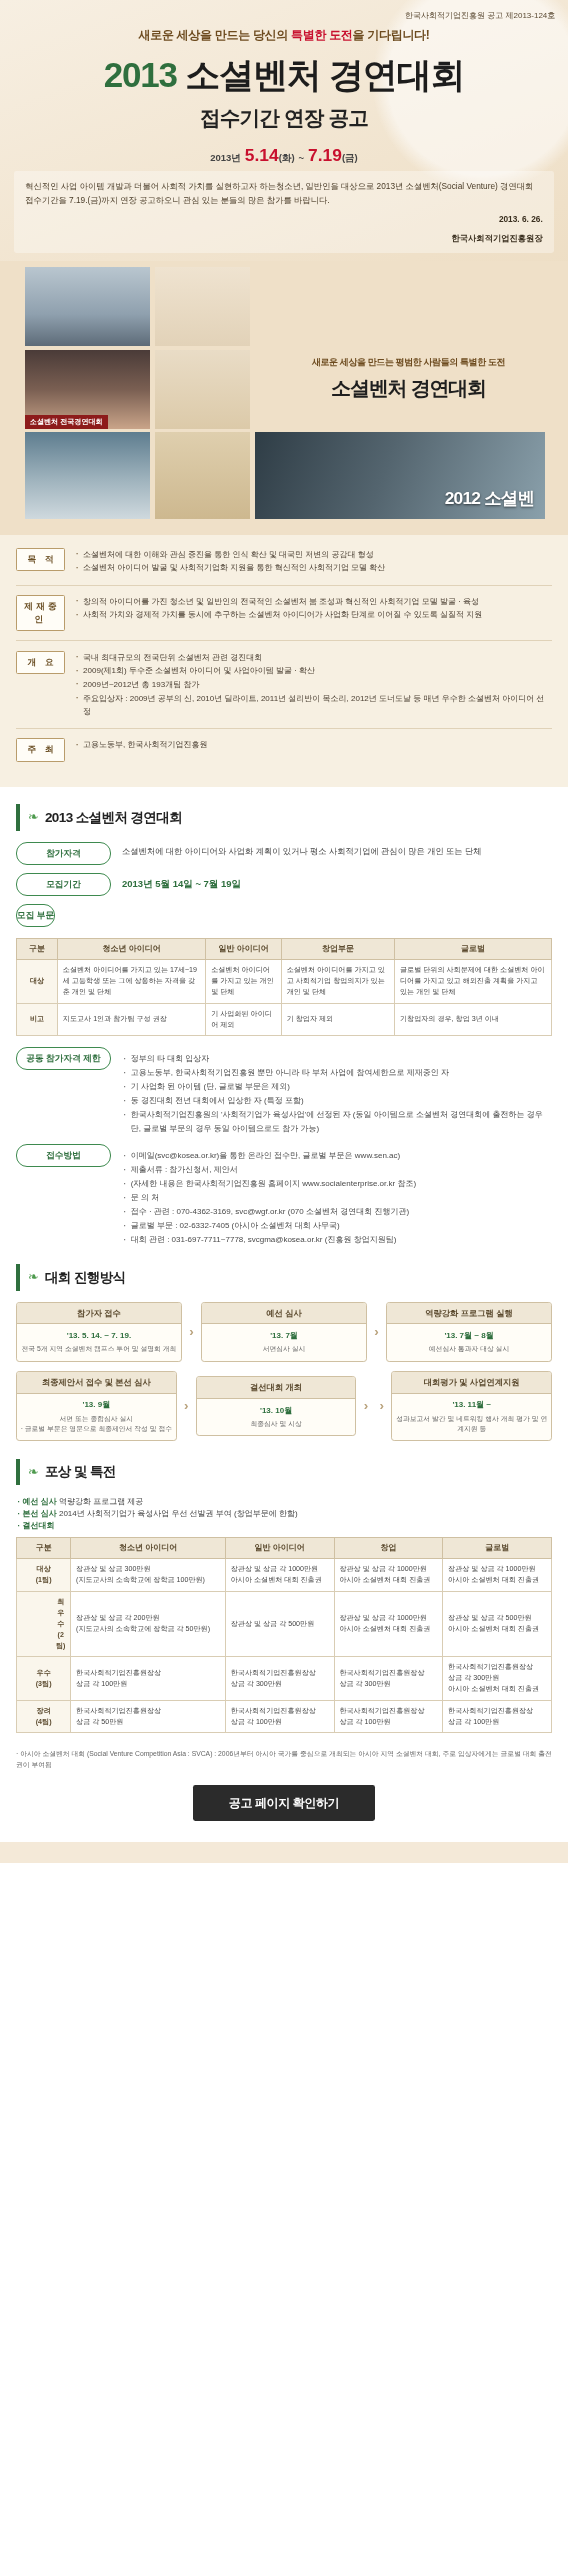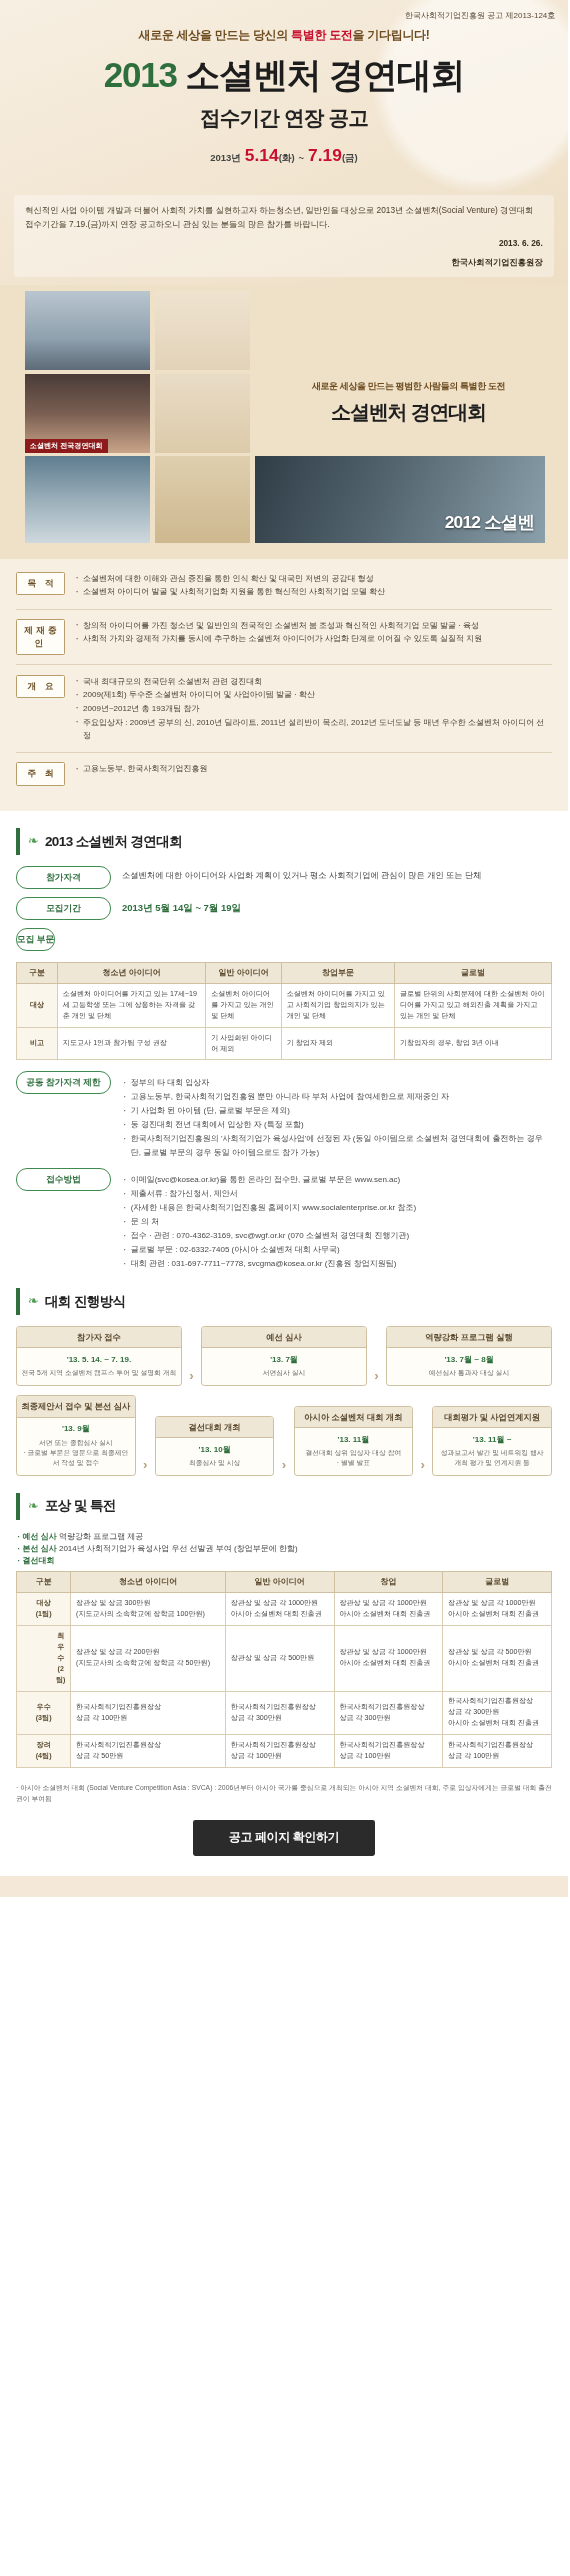--- a/index.html
+++ b/index.html
@@ -53,21 +53,21 @@
     font-weight:bold;
     color:#222;
     letter-spacing:-0.8px;
     margin-bottom:8px;
   }
   .hero-dates {
     text-align:center;
     font-size:14.3px;
     font-weight:bold;
     color:#333;
-    margin-bottom:27px;
+    margin-bottom:3px;
   }
   .hero-dates .d { color:#c8102e; font-size:17.4px; }
   .hero-dates .small { font-size:9.5px; color:#444; }
   .hero-body {
     background:rgba(255,255,255,.35);
     margin:0 14.3px 8px;
     padding:8px 11px;
     font-size:8.3px;
     color:#4a3c28;
     line-height:1.7;
@@ -189,21 +189,21 @@
 
   
   .ul-tight { margin:1.6px 0 0; padding:0 0 0 1.6px; list-style:none; }
   .ul-tight li {
     font-size:8px; color:#4a4a4a; line-height:1.75; position:relative; padding-left:7.1px;
   }
   .ul-tight li:before { content:"·"; position:absolute; left:0; color:#777; font-weight:bold; }
 
   
   .flow-wrap { padding:0 16px; }
-  .flow { display:flex; align-items:flex-end; gap:3.2px; margin-bottom:9.5px; }
+  .flow { display:flex; align-items:center; gap:3.2px; margin-bottom:9.5px; }
   .fbox {
     flex:1; border:0.8px solid #cfc0a2; border-radius:3.2px; background:#fffdf7;
     text-align:center; padding:0 0 6.3px; overflow:hidden;
   }
   .fbox .h {
     background:#efe7d6; color:#5b4a2e; font-weight:bold; font-size:8.3px;
     padding:4px 1.6px; border-bottom:0.8px solid #cfc0a2;
   }
   .fbox .d { font-size:8px; color:#2f6f3e; font-weight:bold; margin:5.6px 0 2.4px; }
   .fbox .s { font-size:6.8px; color:#666; line-height:1.5; padding:0 3.2px; }
@@ -422,26 +422,20 @@
           <div class="s" style="white-space: pre-line;">서면 또는 종합심사 실시
 · 글로벌 부문은 영문으로 최종제안서 작성 및 접수</div>
         </div>
         <div class="arrow">›</div>
         <div class="fbox">
           <div class="h">결선대회 개최</div>
           <div class="d">'13. 10월</div>
           <div class="s" style="white-space: pre-line;">최종심사 및 시상</div>
         </div>
         <div class="arrow">›</div>
-        <div class="fbox">
-          <div class="h">아시아 소셜벤처 대회 개최</div>
-          <div class="d">'13. 11월</div>
-          <div class="s" style="white-space: pre-line;">결선대회 상위 입상자 대상 참여
-· 별별 발표</div>
-        </div>
         <div class="arrow">›</div>
         <div class="fbox">
           <div class="h">대회평가 및 사업연계지원</div>
           <div class="d">'13. 11월 ~</div>
           <div class="s" style="white-space: pre-line;">성과보고서 발간 및 네트워킹 행사 개최 평가 및 연계지원 등</div>
         </div>
       </div>
   </div>
 
   <div class="sec">

